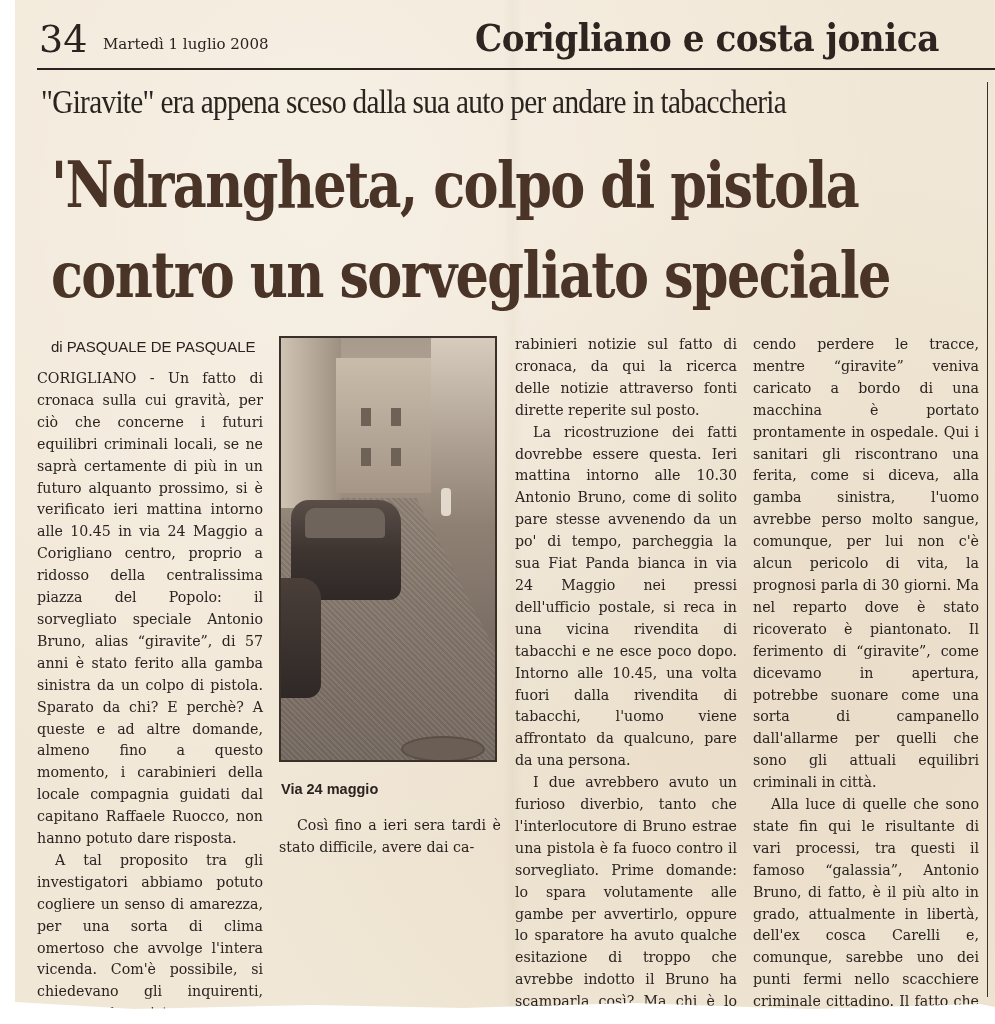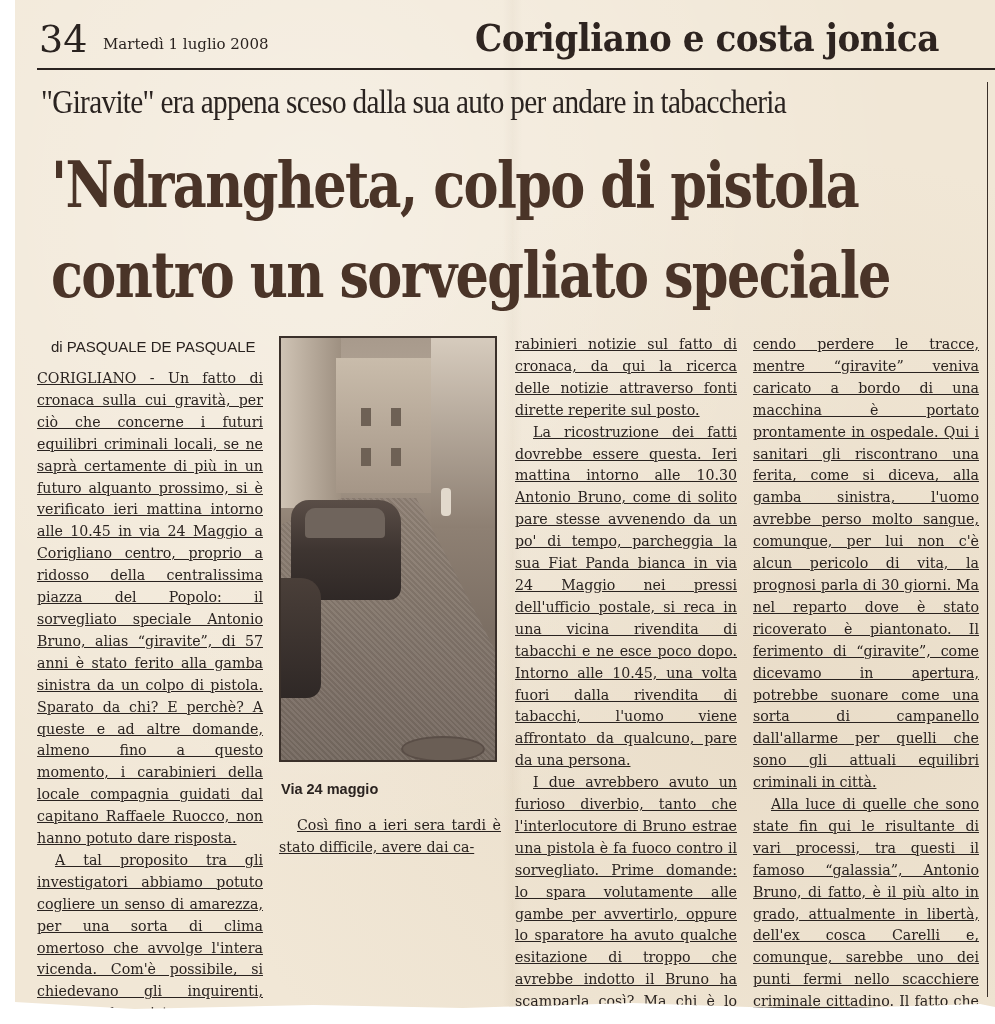--- a/index.html
+++ b/index.html
@@ -26,21 +26,21 @@
     .kicker { position: absolute; left: 26px; top: 80px; font-family: "Liberation Serif", serif; font-size: 34px; line-height: 44px; color: #2a2320; white-space: nowrap; letter-spacing: -0.8px; transform: scaleX(0.86); transform-origin: left top; }
     .right-rule { position: absolute; left: 972px; top: 82px; width: 1px; height: 915px; background: #3a302a; }
 
     .headline { position: absolute; left: 36px; top: 140px; width: 940px; font-family: "DejaVu Serif", serif; font-weight: bold; font-size: 64px; line-height: 90px; color: #4a3428; letter-spacing: -2px; transform: scaleX(0.82); transform-origin: left top; white-space: nowrap; }
 
     
     .byline { position: absolute; left: 36px; top: 338px; font-family: "Liberation Sans", sans-serif; font-size: 15px; color: #2a2320; }
 
     
     .col { position: absolute; font-family: "DejaVu Serif", serif; font-size: 14.2px; line-height: 21.9px; color: #2a2320; text-align: justify; hyphens: manual; }
-    .col p { margin: 0; text-decoration: underline; }
+    .col p { margin: 0; }
     .col p.indent { text-indent: 18px; }
     .col1 { left: 22px; top: 368px; width: 226px; }
     .col2 { left: 264px; top: 815px; width: 222px; }
     .col3 { left: 500px; top: 334px; width: 222px; }
     .col4 { left: 738px; top: 334px; width: 226px; }
 
     
     .photo { position: absolute; left: 264px; top: 336px; width: 218px; height: 426px; border: 2px solid #3a302a; overflow: hidden;
       background: linear-gradient(180deg, #a89a8c 0%, #b7aa9b 20%, #8e8073 45%, #7b6e63 70%, #8a7d71 100%); }
     .photo .bldg-l { position: absolute; left: 0; top: 0; width: 60px; height: 170px; background: linear-gradient(90deg, #cfc3b4, #9e9081); }

